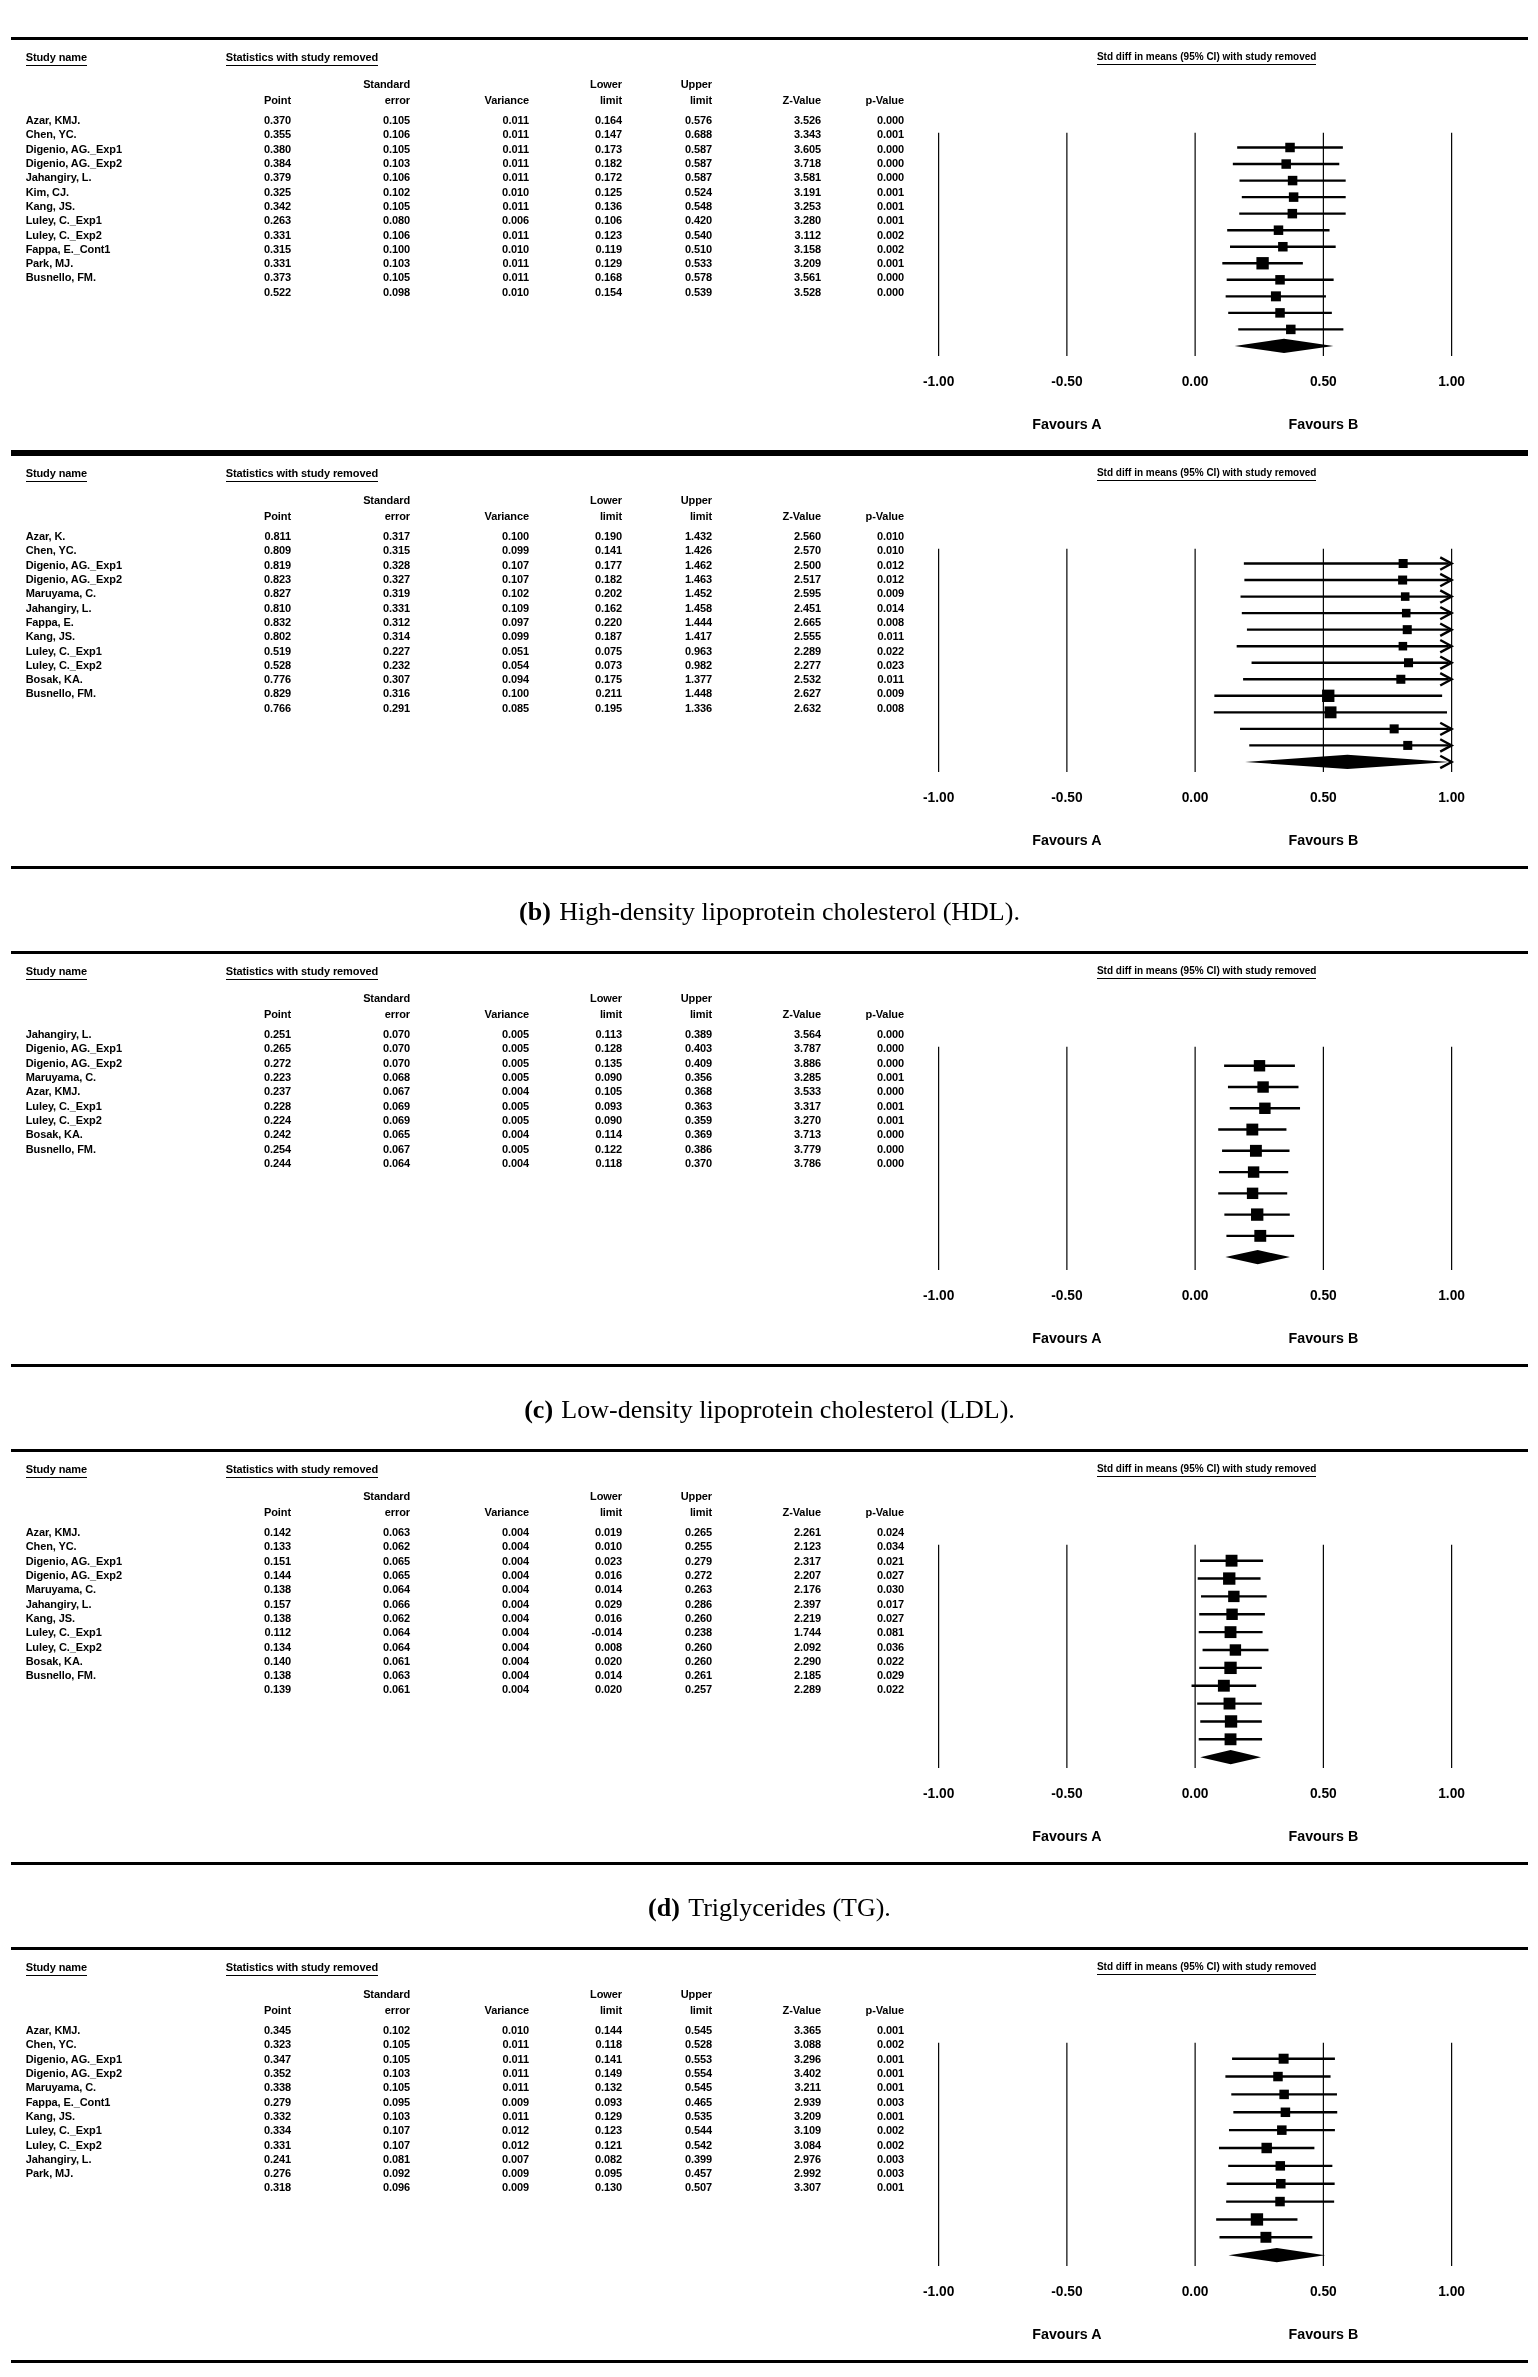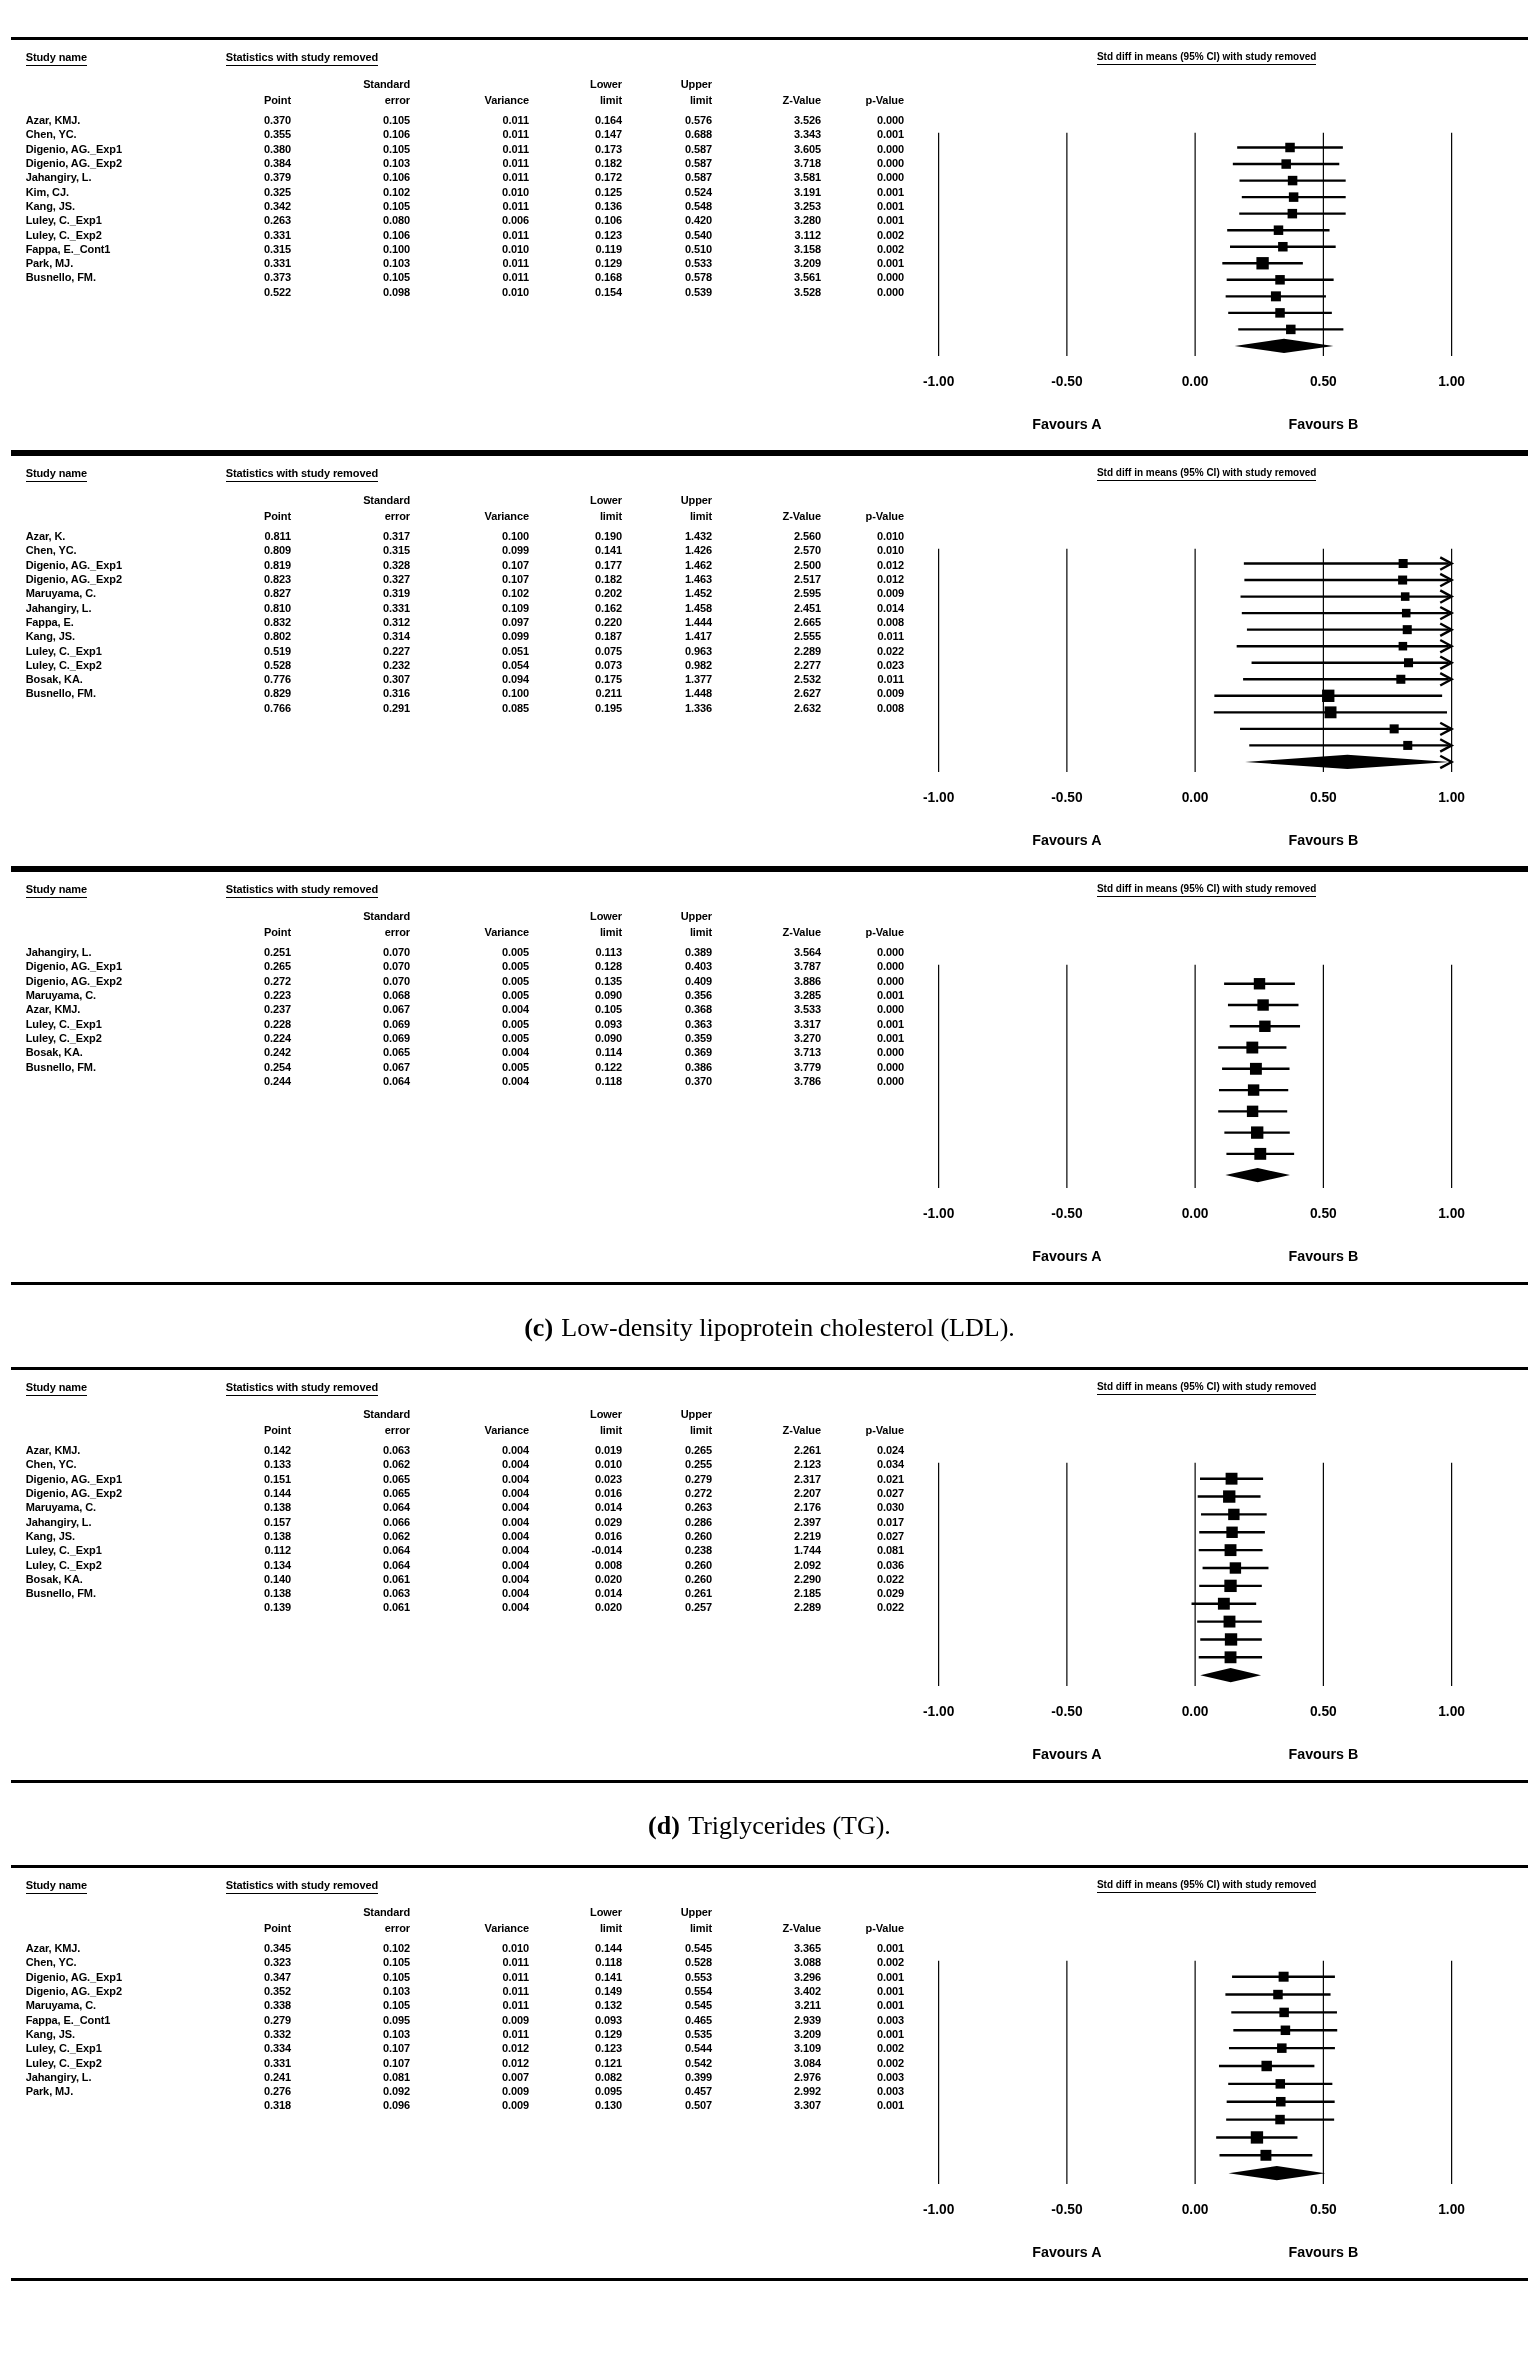--- a/index.html
+++ b/index.html
@@ -430,20 +430,21 @@
           <polyline points="1116,551.1111111111111 1140,564.1111111111111 1116,577.1111111111111" fill="none" stroke="#000" stroke-width="5"></polyline>
           <text x="60" y="648" text-anchor="middle" font-size="29">-1.00</text>
           <text x="330" y="648" text-anchor="middle" font-size="29">-0.50</text>
           <text x="600" y="648" text-anchor="middle" font-size="29">0.00</text>
           <text x="870" y="648" text-anchor="middle" font-size="29">0.50</text>
           <text x="1140" y="648" text-anchor="middle" font-size="29">1.00</text>
           <text x="330" y="738" text-anchor="middle" font-size="30">Favours A</text>
           <text x="870" y="738" text-anchor="middle" font-size="30">Favours B</text>
         </svg></div>
     </section>
+    <div class="caption"><span class="cap-label">(b)</span><span class="cap-rest">High-density lipoprotein cholesterol (HDL).</span></div>
     <section class="panel">
       <div class="table-side">
         <div class="tgrid head1">
           <div class="study"><span class="u">Study name</span></div>
           <div class="stats-hdr"><span class="u">Statistics with study removed</span></div>
         </div>
         <div class="tgrid colrow">
           <div class="study"></div>
           <div class="num"></div>
           <div class="num">Standard</div>

